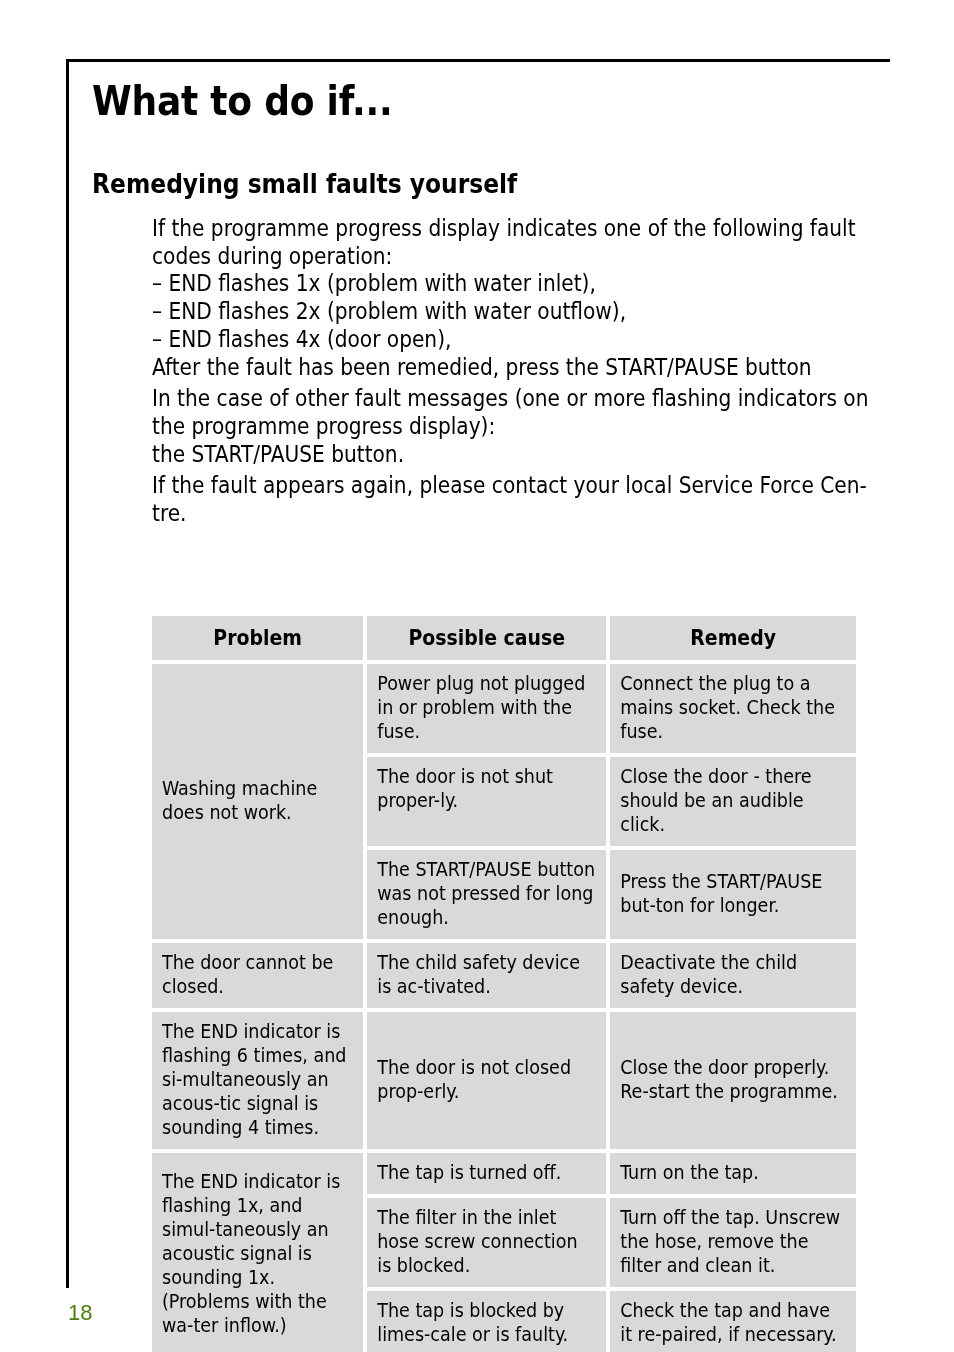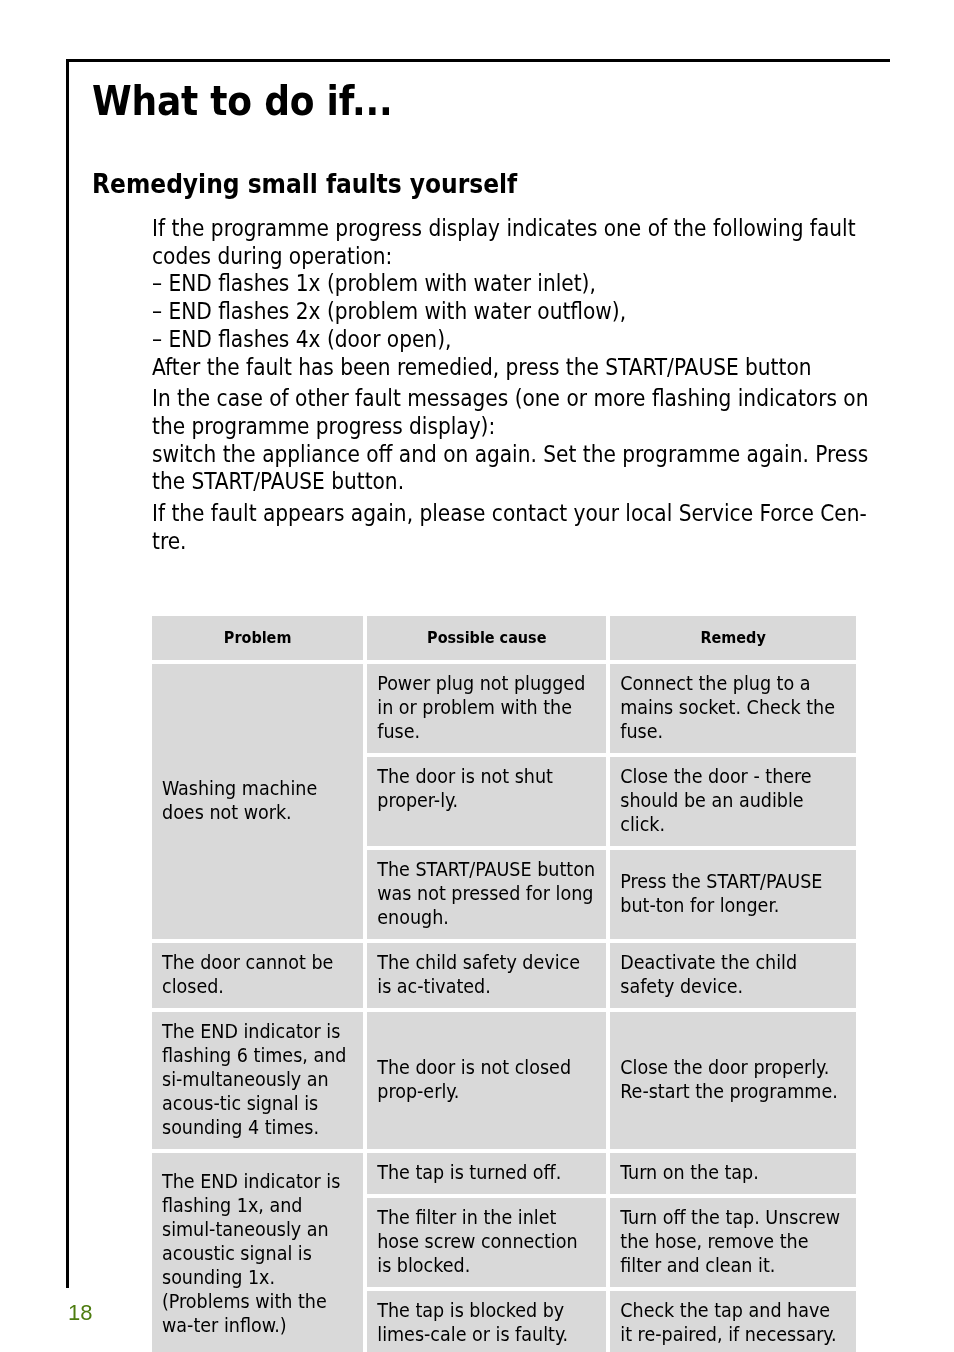--- a/index.html
+++ b/index.html
@@ -95,21 +95,21 @@
     padding: 8px 10px 9px 10px;
     font-size: 19.5px;
     line-height: 24px;
     vertical-align: top;
     text-align: left;
     font-weight: normal;
   }
   .tbl th {
     text-align: center;
     font-weight: bold;
-    font-size: 16px;
+    font-size: 21px;
     padding-top: 10px;
     padding-bottom: 10px;
   }
   .tbl td.mid {
     vertical-align: middle;
   }
   .col-p { width: 206px; }
   .col-c { width: 240px; }
   .col-r { width: 248px; }
   .pageno {
@@ -139,21 +139,20 @@
         <span class="ln">If the programme progress display indicates one of the following fault</span>
         <span class="ln">codes during operation:</span>
         <span class="ln">– END flashes 1x (problem with water inlet),</span>
         <span class="ln">– END flashes 2x (problem with water outflow),</span>
         <span class="ln">– END flashes 4x (door open),</span>
         <span class="ln">After the fault has been remedied, press the START/PAUSE button</span>
       </div>
       <div class="para">
         <span class="ln">In the case of other fault messages (one or more flashing indicators on</span>
         <span class="ln">the programme progress display):</span>
-        <span class="ln">switch the appliance off and on again. Set the programme again. Press</span>
         <span class="ln">the START/PAUSE button.</span>
       </div>
       <div class="para">
         <span class="ln">If the fault appears again, please contact your local Service Force Cen-</span>
         <span class="ln">tre.</span>
       </div>
     </div>
   </div>
 
   <table class="tbl">

